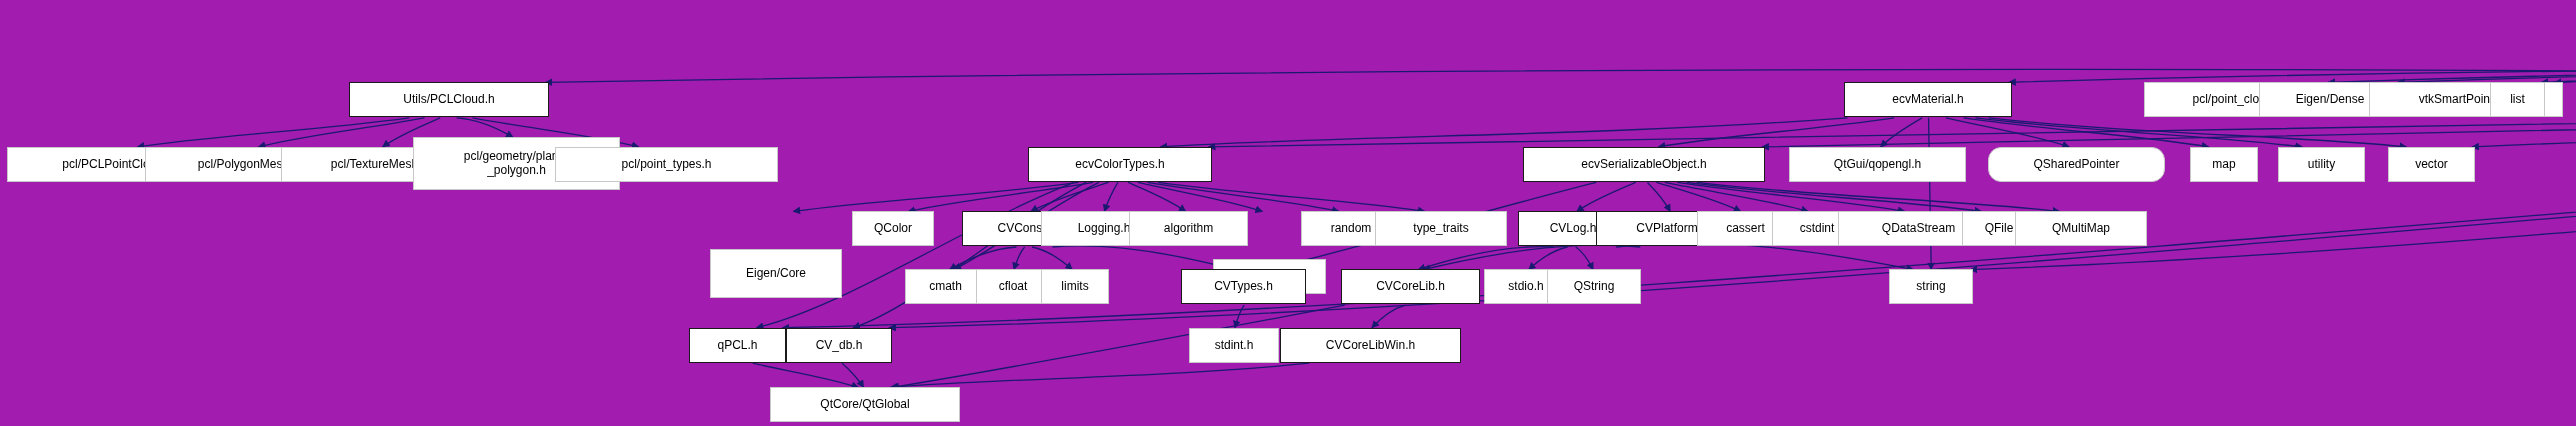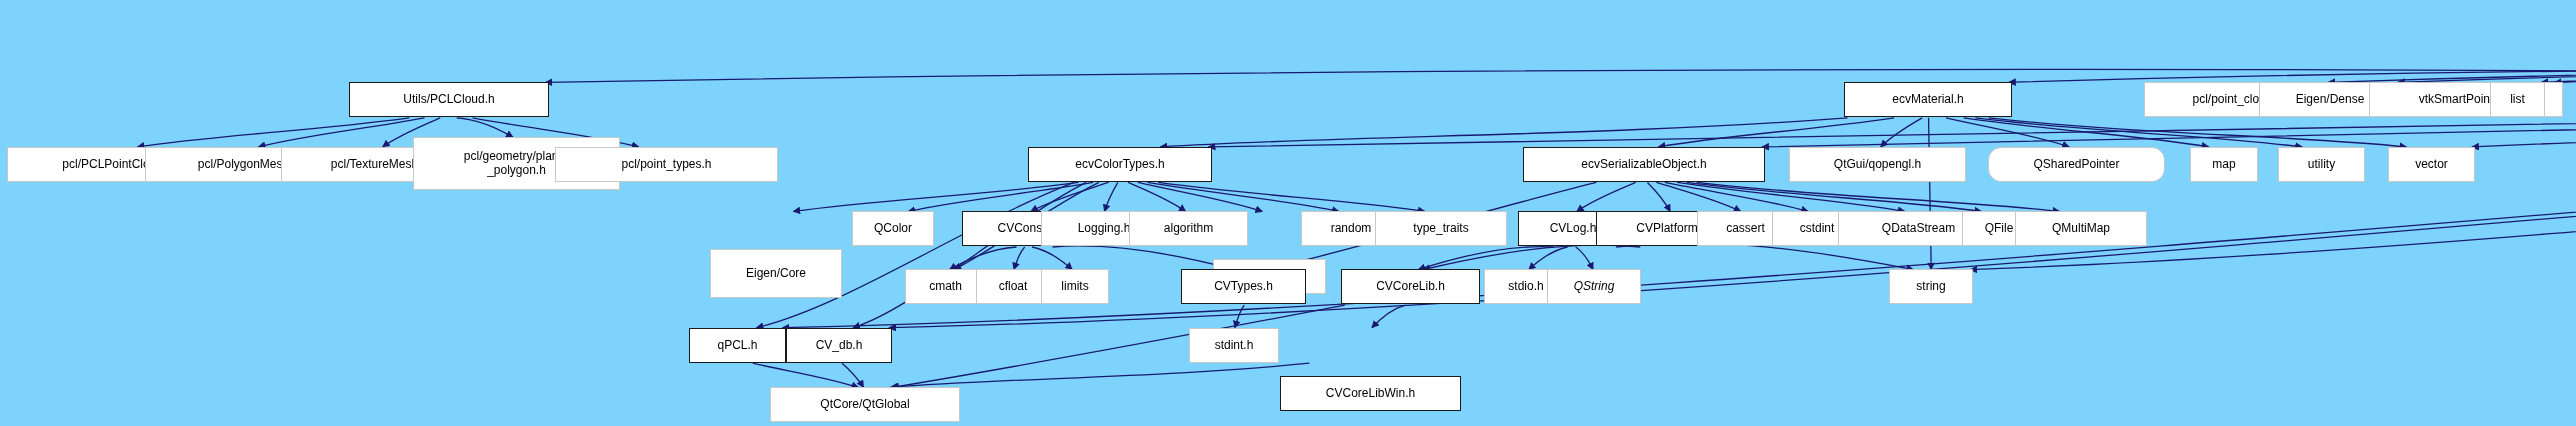--- a/index.html
+++ b/index.html
@@ -38,21 +38,21 @@
     white-space: pre-line;
     z-index: 5;
   }
   .node.bold {
     border: 1.6px solid #1a1a1a;
   }
 </style>
 </head>
 <body>
 
-<div id="graph" style="background: #7dd3fc;">
+<div id="graph" style="background: #a21caf;">
   <svg id="edges" viewBox="0 0 3193 529" preserveAspectRatio="none">
     <defs>
       <marker id="arrow" viewBox="0 0 10 10" refX="9" refY="5" markerWidth="6" markerHeight="6" orient="auto-start-reverse">
         <path d="M 0 0 L 10 5 L 0 10 z" fill="#191970"></path>
       </marker>
     </defs>
     <g id="edge-group">
         <path d="M 5112 118 C 3559.4 76, 1918.08 80.39999999999999, 676 102" fill="none" stroke="#191970" stroke-width="1.6" marker-end="url(#arrow)"></path>
         <path d="M 5112 118 C 4194.3 76, 3224.16 80.39999999999999, 2490 102" fill="none" stroke="#191970" stroke-width="1.6" marker-end="url(#arrow)"></path>
         <path d="M 5112 118 C 4332.9 76, 3509.2799999999997 80.39999999999999, 2886 102" fill="none" stroke="#191970" stroke-width="1.6" marker-end="url(#arrow)"></path>
@@ -148,22 +148,22 @@
       <div class="node" style="left: 1772px; top: 211px; width: 90px; height: 35px;">cstdint</div>
       <div class="node" style="left: 1838px; top: 211px; width: 161px; height: 35px;">QDataStream</div>
       <div class="node" style="left: 1962px; top: 211px; width: 74px; height: 35px;">QFile</div>
       <div class="node" style="left: 2015px; top: 211px; width: 132px; height: 35px;">QMultiMap</div>
       <div class="node" style="left: 905px; top: 269px; width: 81px; height: 35px;">cmath</div>
       <div class="node" style="left: 976px; top: 269px; width: 74px; height: 35px;">cfloat</div>
       <div class="node" style="left: 1041px; top: 269px; width: 68px; height: 35px;">limits</div>
       <div class="node bold" style="left: 1181px; top: 269px; width: 125px; height: 35px;">CVTypes.h</div>
       <div class="node bold" style="left: 1341px; top: 269px; width: 139px; height: 35px;">CVCoreLib.h</div>
       <div class="node" style="left: 1484px; top: 269px; width: 84px; height: 35px;">stdio.h</div>
-      <div class="node" style="left: 1547px; top: 269px; width: 94px; height: 35px; font-style: italic;">QString</div>
+      <div class="node" style="left: 1547px; top: 269px; width: 94px; height: 35px;">QString</div>
       <div class="node" style="left: 1889px; top: 269px; width: 84px; height: 35px;">string</div>
       <div class="node bold" style="left: 689px; top: 328px; width: 97px; height: 35px;">qPCL.h</div>
       <div class="node bold" style="left: 786px; top: 328px; width: 106px; height: 35px;">CV_db.h</div>
       <div class="node" style="left: 1189px; top: 328px; width: 90px; height: 35px;">stdint.h</div>
-      <div class="node bold" style="left: 1280px; top: 328px; width: 181px; height: 35px; margin-top: 48px;">CVCoreLibWin.h</div>
+      <div class="node bold" style="left: 1280px; top: 328px; width: 181px; height: 35px;">CVCoreLibWin.h</div>
       <div class="node" style="left: 770px; top: 387px; width: 190px; height: 35px;">QtCore/QtGlobal</div>
     </div>
 </div>
 
 
 </body></html>

